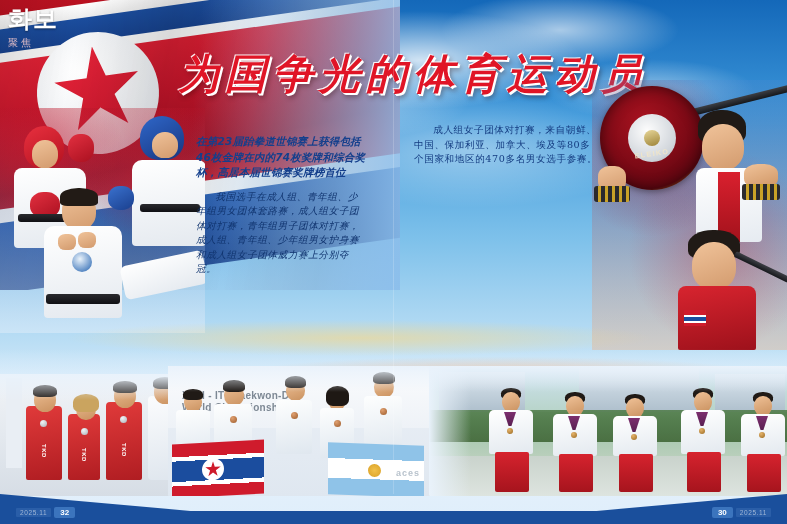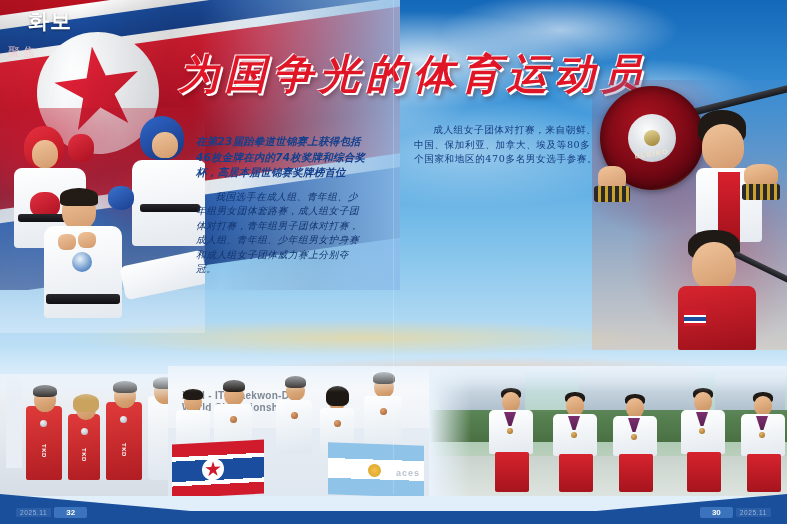--- a/index.html
+++ b/index.html
@@ -64,28 +64,27 @@
     color:#e01526; white-space:nowrap; line-height:56px;
     text-shadow:
       1px 1px 0 #fff, 2px 2px 0 #fff, -1px -1px 0 rgba(255,255,255,.9),
       3px 4px 5px rgba(40,10,10,.42);
     font-style:italic;
   }
 
   
   .logo { position:absolute; left:8px; top:11px; width:64px; height:38px; }
   .logo .ko {
-    font-family:Liberation Serif, serif; font-weight:700; font-size:21px; color:#fff;
+    font-family:Liberation Mono, monospace; font-weight:700; font-size:24px; color:#fff;
     letter-spacing:1px; line-height:20px;
     text-shadow:0 1px 2px rgba(0,0,0,.45);
-    text-align:right;
   }
   .logo .cn {
-    font-family:Liberation Mono, monospace; font-size:12px; color:#f4c9cd; letter-spacing:3px;
-    margin-top:13px; opacity:.85;
+    font-family:Liberation Mono, monospace; font-size:10px; color:#f4c9cd; letter-spacing:3px;
+    margin-top:5px; opacity:.85;
   }
 
   
   .col { position:absolute; }
   .lead {
     font-family:"DejaVu Sans", sans-serif; font-weight:700; font-size:10.5px; line-height:15.5px;
     color:#143f8c; letter-spacing:.2px;
   }
   .lead.right { color:#15409a; }
   .para {
@@ -249,21 +248,21 @@
   .foot-left  { left:0;  width:196px; clip-path:polygon(0 0,100% 58%,100% 100%,0 100%); }
   .foot-right { right:0; width:196px; clip-path:polygon(0 58%,100% 0,100% 100%,0 100%); }
   .foot-mid   { left:150px; right:150px; bottom:0; height:13px; position:absolute; background:#1a4f9c; }
   .pagebox { position:absolute; bottom:6px; display:flex; align-items:center; gap:3px; }
   .pg-date {
     font-family:"Liberation Sans", sans-serif; font-size:6.5px; color:#9fb6d6; letter-spacing:.6px;
     background:#2a5ea8; padding:1px 4px; border-radius:1px;
   }
   .pg-num {
     font-family:"Liberation Sans", sans-serif; font-size:8px; font-weight:700; color:#ffffff;
-    background:#3b74bd; padding:1px 12px; border-radius:2px;
+    background:#3b74bd; padding:1px 6px; border-radius:2px;
   }
   #pagebox-left  { left:16px; }
   #pagebox-right { right:16px; flex-direction:row-reverse; }
 
   
   .gutter { position:absolute; left:393px; top:0; bottom:30px; width:1px; background:rgba(255,255,255,.18); }
 </style>
 </head>
 <body>
 

